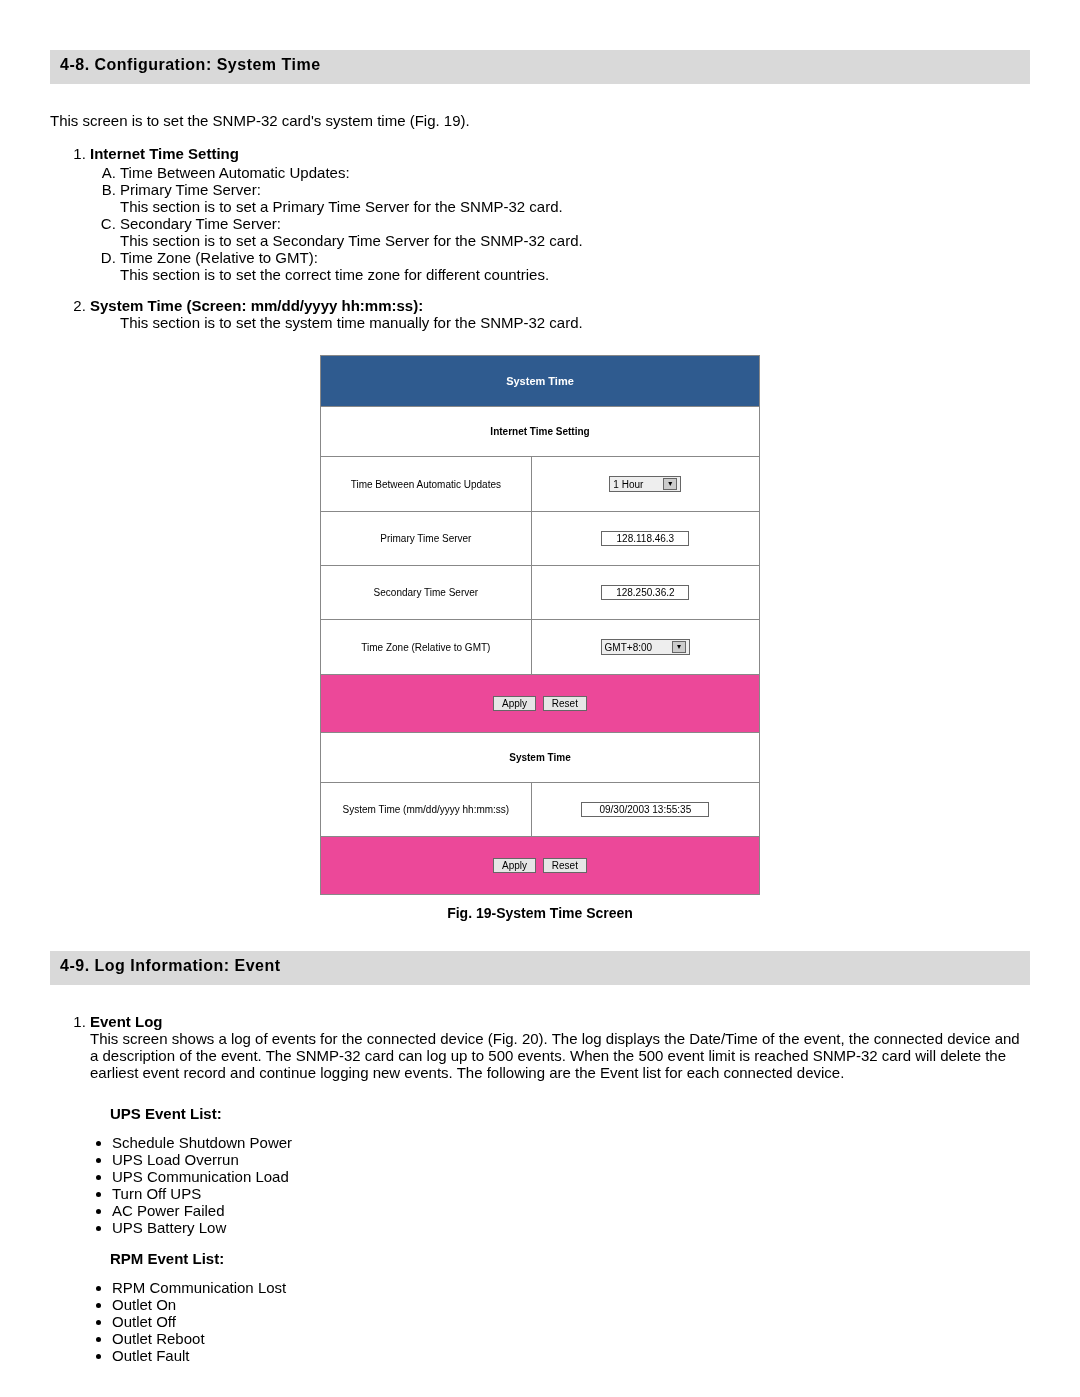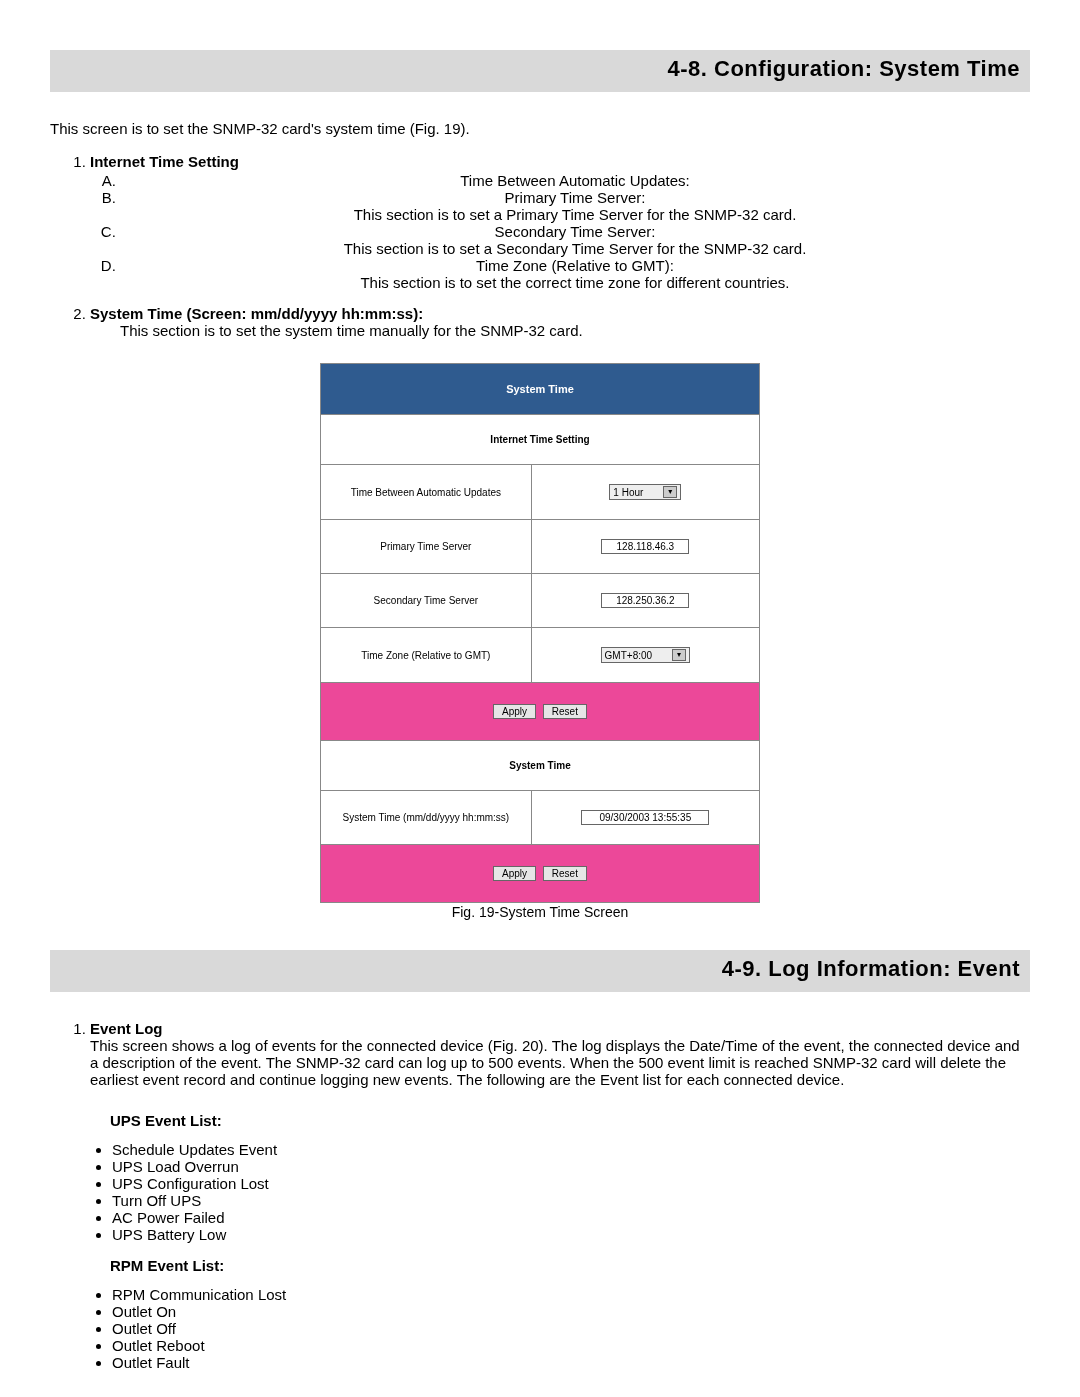--- a/index.html
+++ b/index.html
@@ -12,43 +12,41 @@
     width: 1080px;
     box-sizing: border-box;
   }
   .section-header {
     background: #d9d9d9;
     padding: 6px 10px 10px 10px;
     margin: 0 0 28px 0;
   }
   .section-header h2 {
     margin: 0;
-    font-size: 22px;
+    font-size: 16px;
     font-weight: bold;
     letter-spacing: 0.5px;
     font-family: Arial, Helvetica, sans-serif;
-    text-align: right;
   }
   p.intro { margin: 0 0 16px 0; }
   ol.main-list {
     margin: 0 0 24px 40px;
     padding: 0;
   }
   ol.main-list > li { margin-bottom: 14px; }
   ol.main-list > li > .label { font-weight: bold; }
   ol.sub-alpha {
     list-style-type: upper-alpha;
     margin: 2px 0 0 30px;
     padding: 0;
-    text-align: center;
   }
   ol.sub-alpha li { margin-bottom: 0; }
   .sub-desc { margin-left: 30px; }
   .fig-wrap { text-align: center; margin: 24px 0 30px 0; }
-  .fig-caption { font-weight: normal; margin-top: 1px; font-size: 14px; }
+  .fig-caption { font-weight: bold; margin-top: 10px; font-size: 14px; }
 
   
   table.sys {
     border-collapse: collapse;
     margin: 0 auto;
     width: 440px;
     font-size: 10px;
     font-family: Arial, Helvetica, sans-serif;
     background: #fff;
   }
@@ -175,23 +173,23 @@
   <li>
     <span class="label">Event Log</span>
     <div>This screen shows a log of events for the connected device (Fig. 20).  The log displays the Date/Time of the event, the connected device and a description of the event.  The SNMP-32 card can log up to 500 events.  When the 500 event limit is reached SNMP-32 card will delete the earliest event record and continue logging new events.  The following are the Event list for each connected device.</div>
   </li>
 </ol>
 
 <div class="section-block">
   <div class="strong">UPS Event List:</div>
 </div>
 <ul class="bullets">
-  <li>Schedule Updates Event</li>
+  <li>Schedule Shutdown Power</li>
   <li>UPS Load Overrun</li>
-  <li>UPS Configuration Lost</li>
+  <li>UPS Communication Load</li>
   <li>Turn Off UPS</li>
   <li>AC Power Failed</li>
   <li>UPS Battery Low</li>
 </ul>
 
 <div class="section-block">
   <div class="strong">RPM Event List:</div>
 </div>
 <ul class="bullets">
   <li>RPM Communication Lost</li>

